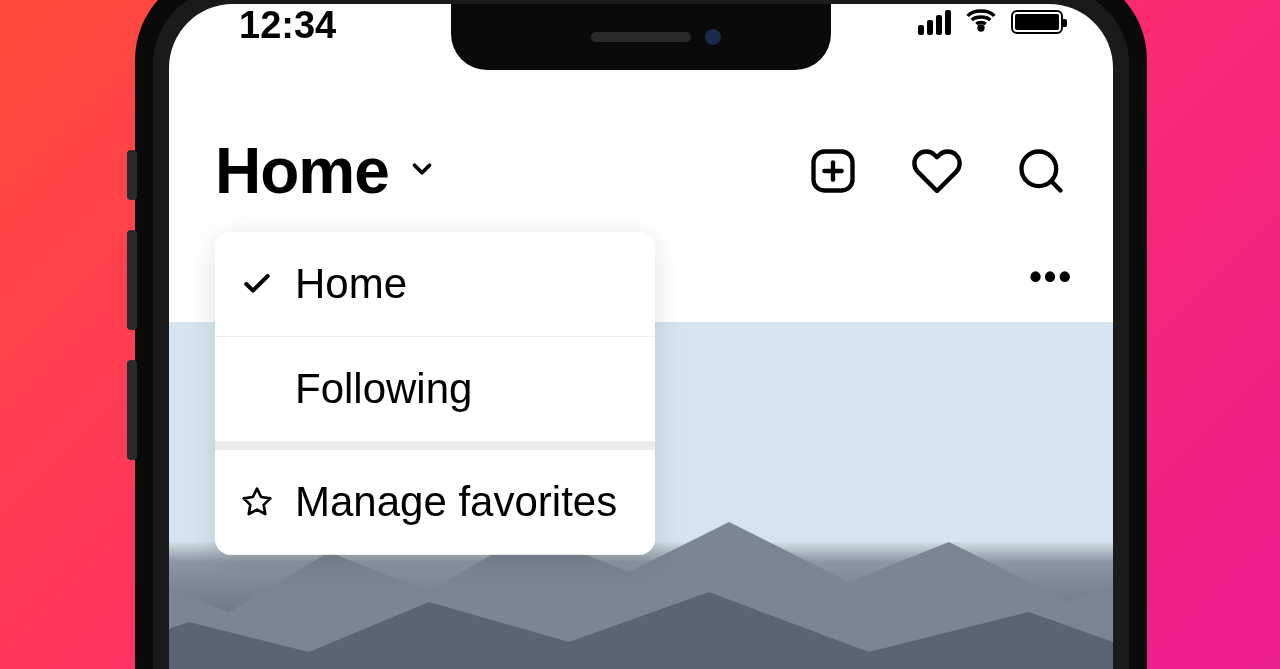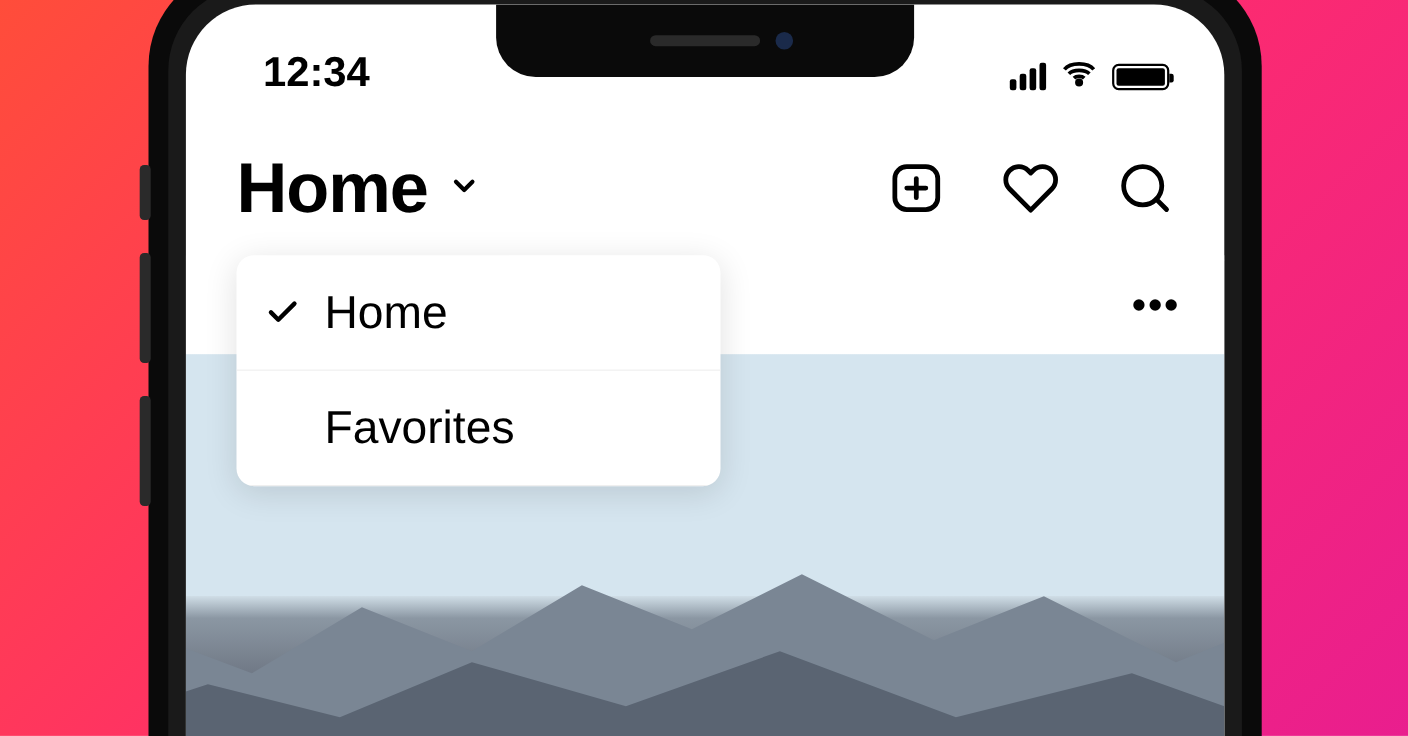--- a/index.html
+++ b/index.html
@@ -79,21 +79,21 @@
       right: 110px;
     }
     .status-bar {
       position: absolute;
       top: 0;
       left: 0;
       right: 0;
       height: 84px;
       display: flex;
       justify-content: space-between;
-      align-items: flex-end;
+      align-items: flex-start;
       padding: 0 50px 0 70px;
       z-index: 50;
     }
     .status-time {
       font-size: 38px;
       font-weight: 600;
       color: #000;
     }
     .status-icons {
       display: flex;
@@ -333,19 +333,27 @@
           <div class="dropdown-item">
             <div class="dropdown-icon">
               <svg viewBox="0 0 24 24" fill="none" stroke="#000" stroke-width="3" stroke-linecap="round" stroke-linejoin="round">
                 <polyline points="20 6 9 17 4 12"></polyline>
               </svg>
             </div>
             <span class="dropdown-label">Home</span>
           </div>
           <div class="dropdown-item">
             <div class="dropdown-icon"></div>
-            <span class="dropdown-label">Favorites</span>
+            <span class="dropdown-label">Following</span>
+          </div>
+          <div class="dropdown-item sep-above">
+            <div class="dropdown-icon">
+              <svg viewBox="0 0 24 24" fill="none" stroke="#000" stroke-width="2" stroke-linecap="round" stroke-linejoin="round">
+                <polygon points="12 2 15.09 8.26 22 9.27 17 14.14 18.18 21.02 12 17.77 5.82 21.02 7 14.14 2 9.27 8.91 8.26 12 2"></polygon>
+              </svg>
+            </div>
+            <span class="dropdown-label">Manage favorites</span>
           </div>
         </div>
       </div>
     </div>
   </div>
 </div>
 
 </body></html>

